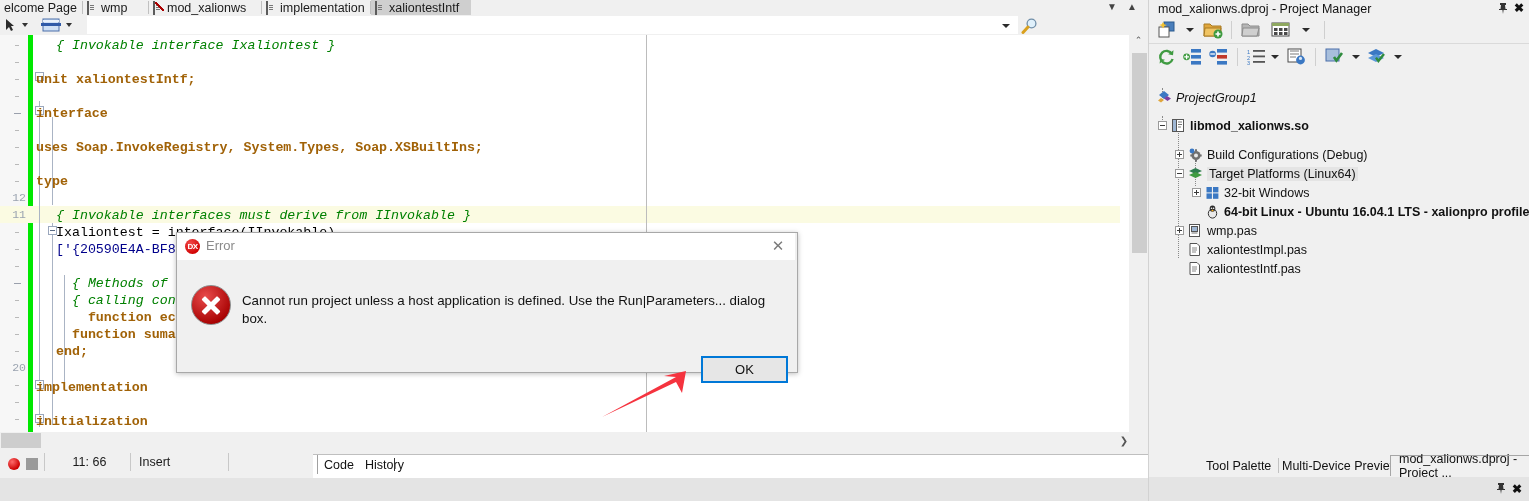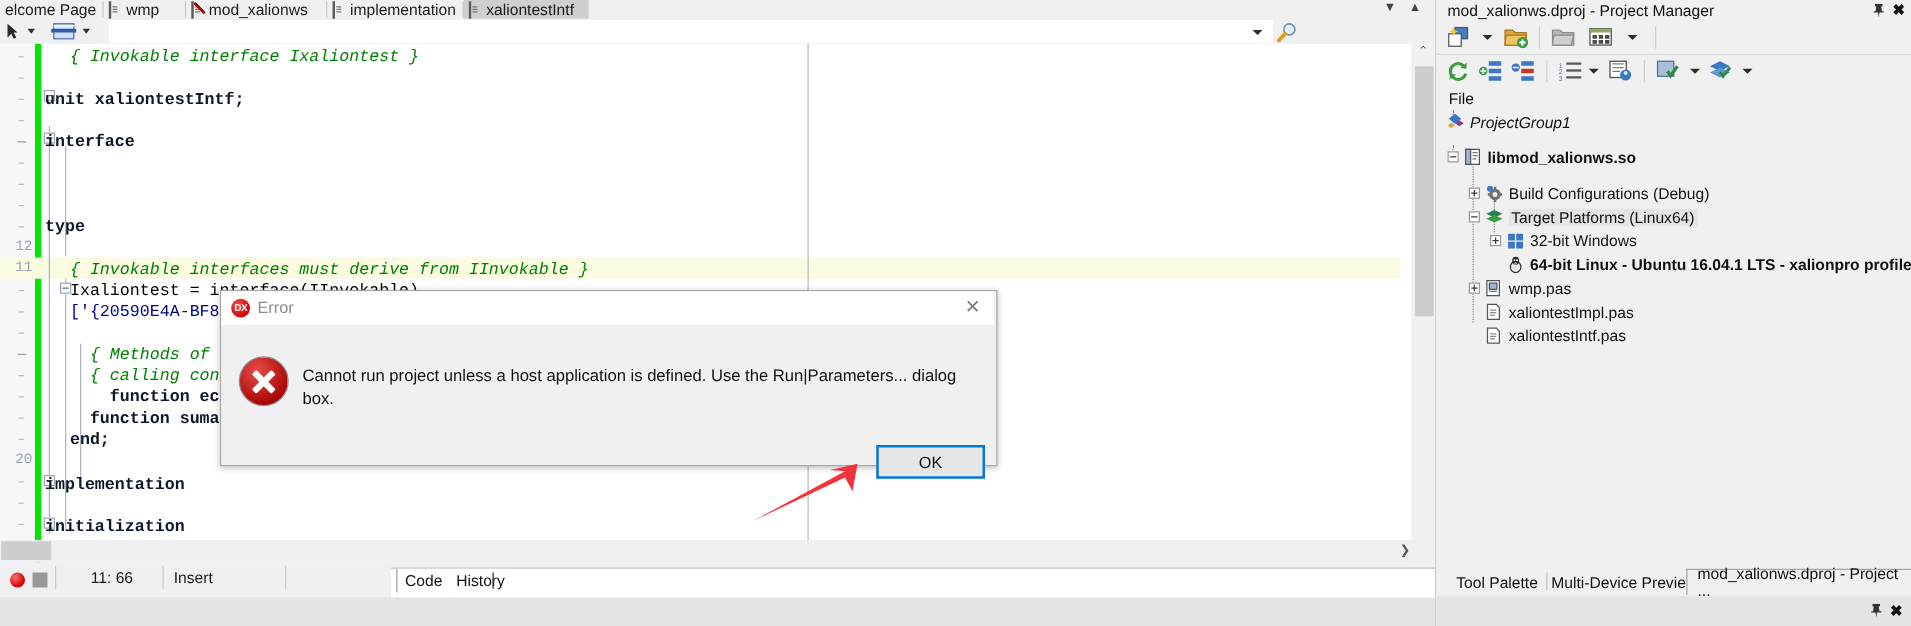--- a/index.html
+++ b/index.html
@@ -45,21 +45,21 @@
   #edbody{position:absolute;left:0;top:35px;width:1129px;height:415px;background:#fff;}
   #gutter{position:absolute;left:0;top:0;width:28px;height:415px;background:#f7f7f7;}
   .gnum{position:absolute;right:2px;font-family:"Liberation Mono",monospace;font-size:11.5px;color:#9aa3b0;}
   .gdot{position:absolute;right:9px;width:4px;height:1px;background:#b9b9b9;}
   .gdash{position:absolute;right:7px;width:7px;height:1px;background:#9aa0ac;}
   #modbar{position:absolute;left:28px;top:0;width:5px;height:415px;background:#00e800;}
   #codearea{position:absolute;left:33px;top:0;right:0;bottom:0;
      font-family:"Liberation Mono",monospace;font-size:13.3px;line-height:17.1px;white-space:pre;}
   .cline{position:absolute;left:0;height:17px;display:block;}
   .hl-line{position:absolute;left:-33px;width:1120px;height:17px;background:#fbfbe2;}
-  .kw{color:#0f172a;font-weight:bold;margin-top:39px;}
+  .kw{color:#a16207;font-weight:bold;margin-top:39px;}
   .cm{color:#008000;font-style:italic;}
   .pl{color:#000;}
   .st{color:#00008b;}
   .fold{position:absolute;width:9px;height:9px;border:1px solid #9aa7bd;background:#fff;box-sizing:border-box;}
   .fold::before{content:"";position:absolute;left:1px;top:3px;width:5px;height:1px;background:#5a6b85;}
   .vline{position:absolute;width:1px;background:#aab4c4;}
 
   
   #vscroll{position:absolute;left:1129px;top:35px;width:19px;height:415px;background:#f0f0f0;}
   #vscroll .sbtn{position:absolute;left:0;width:19px;height:17px;color:#555;text-align:center;font-size:9px;}
@@ -102,21 +102,21 @@
   .trow{position:absolute;height:19px;display:flex;align-items:center;font-size:12.5px;color:#111;white-space:nowrap;}
   .trow.bold{font-weight:bold;}
   .trow.sel-bg .tlabel{background:#e4e4e4;padding:0 2px;}
   .texp{position:absolute;width:9px;height:9px;border:1px solid #9a9a9a;background:#fff;box-sizing:border-box;}
   .texp::before{content:"";position:absolute;left:1px;top:3px;width:5px;height:1px;background:#3a3a3a;}
   .texp.plus::after{content:"";position:absolute;left:3px;top:1px;width:1px;height:5px;background:#3a3a3a;}
   .tdot{position:absolute;border-left:1px dotted #8a8a8a;}
   .ticon{width:15px;height:15px;margin-right:4px;flex:none;position:relative;}
   #pm-bottomtabs{position:absolute;left:0;top:455px;width:381px;height:22px;}
   .pmtab{position:absolute;top:0;height:21px;display:flex;align-items:center;padding:0 8px;
-     box-sizing:border-box;font-size:12.5px;color:#111;}
+     box-sizing:border-box;font-size:12.5px;color:#111;margin-left:41px;}
   .pmtab.sel{background:#f0f0f0;border:1px solid #a6a6a6;border-bottom:none;}
   .pmtab .psep{position:absolute;right:0;top:3px;bottom:3px;width:1px;background:#c2c2c2;}
   #pm-strip{position:absolute;left:0;top:477px;width:381px;height:24px;background:#e4e4e4;}
   #pm-strip-pin{position:absolute;right:24px;top:6px;font-size:11px;color:#333;}
   #pm-strip-close{position:absolute;right:8px;top:5px;font-size:12px;color:#111;font-weight:bold;}
 
   
   #dlg{position:absolute;left:176px;top:232px;width:620px;height:139px;background:#f0f0f0;
        border:1px solid #a8a8a8;box-shadow:0 1px 5px rgba(0,0,0,.25);}
   #dlg-title{position:absolute;left:0;top:0;width:618px;height:27px;background:#fff;}
@@ -224,20 +224,21 @@
         <div class="fold" style="left:2px;top:37px;"></div>
         <div class="fold" style="left:2px;top:71px;"></div>
         <div class="fold" style="left:15px;top:191px;"></div>
         <div class="fold" style="left:2px;top:345px;"></div>
         <div class="fold" style="left:2px;top:379px;"></div>
 
         
         <div class="cline" style="top:2px;left:7px;"><span class="cm">  { Invokable interface Ixaliontest }</span></div>
         <div class="cline" style="top:36px;left:3px;"><span class="kw">unit xaliontestIntf;</span></div>
         <div class="cline" style="top:70px;left:3px;"><span class="kw">interface</span></div>
+        <div class="cline" style="top:104px;left:3px;"><span class="kw">uses Soap.InvokeRegistry, System.Types, Soap.XSBuiltIns;</span></div>
         <div class="cline" style="top:138px;left:3px;"><span class="kw">type</span></div>
         <div class="cline" style="top:172px;left:7px;"><span class="cm">  { Invokable interfaces must derive from IInvokable }</span></div>
         <div class="cline" style="top:189px;left:7px;"><span class="pl">  Ixaliontest = interface(IInvokable)</span></div>
         <div class="cline" style="top:206px;left:7px;"><span class="st">  ['{20590E4A-BF8</span></div>
         <div class="cline" style="top:240px;left:7px;"><span class="cm">    { Methods of </span></div>
         <div class="cline" style="top:257px;left:7px;"><span class="cm">    { calling con</span></div>
         <div class="cline" style="top:274px;left:7px;"><span class="kw">      function ec</span></div>
         <div class="cline" style="top:291px;left:7px;"><span class="kw">    function suma</span></div>
         <div class="cline" style="top:308px;left:7px;"><span class="kw">  end;</span></div>
         <div class="cline" style="top:344px;left:3px;"><span class="kw">implementation</span></div>
@@ -412,23 +413,20 @@
       <span class="pmi" style="left:218px;">
         <svg width="19" height="18" viewBox="0 0 19 18">
           <path d="M9 1 L17 5 L9 9 L1 5 Z" fill="#3b78c3"></path>
           <path d="M9 6 L17 10 L9 14 L1 10 Z" fill="#5b98d8"></path>
           <path d="M9 9.6 l2.4 3.4 L17 6" fill="none" stroke="#2e8b3d" stroke-width="2.4"></path>
         </svg>
       </span>
       <span class="pm-arrow" style="left:245px;top:11px;"></span>
     </div>
 
-    <div id="pm-filehdr">
-      <span>File</span>
-    </div>
 
     <div id="pm-tree">
 
       <div class="tdot" style="left:13px;top:0px;height:12px;"></div>
       <div class="tdot" style="left:13px;top:28px;height:10px;"></div>
       <div class="tdot" style="left:29px;top:38px;height:132px;"></div>
       <div class="tdot" style="left:46px;top:66px;height:32px;"></div>
 
       <div class="trow" style="left:8px;top:0px;font-style:italic;">
         <span class="ticon">

